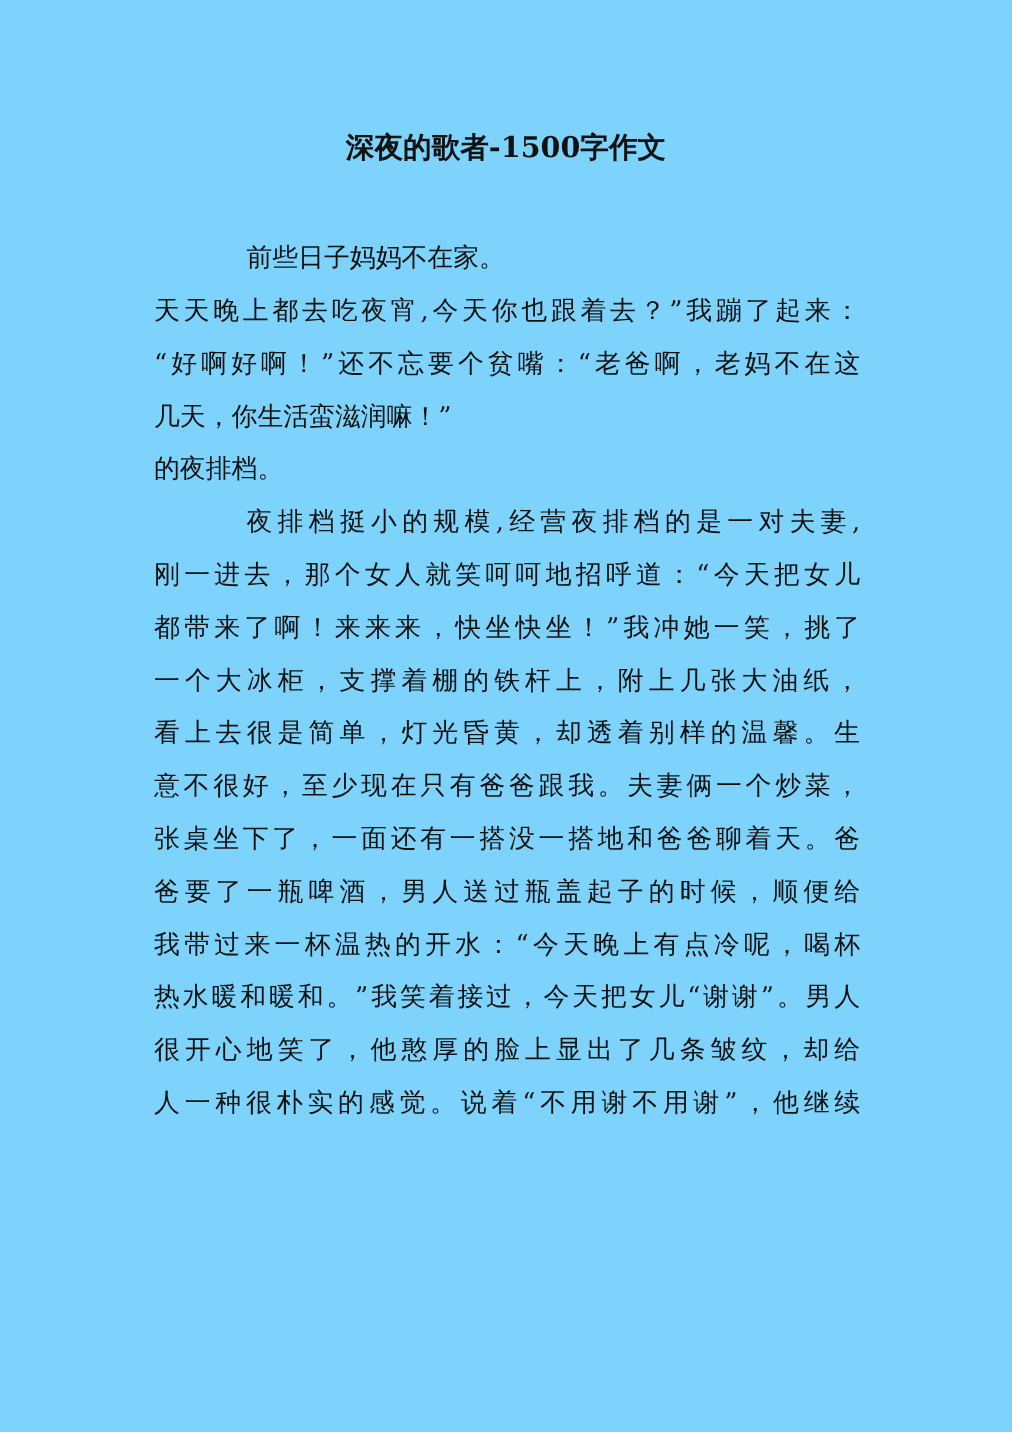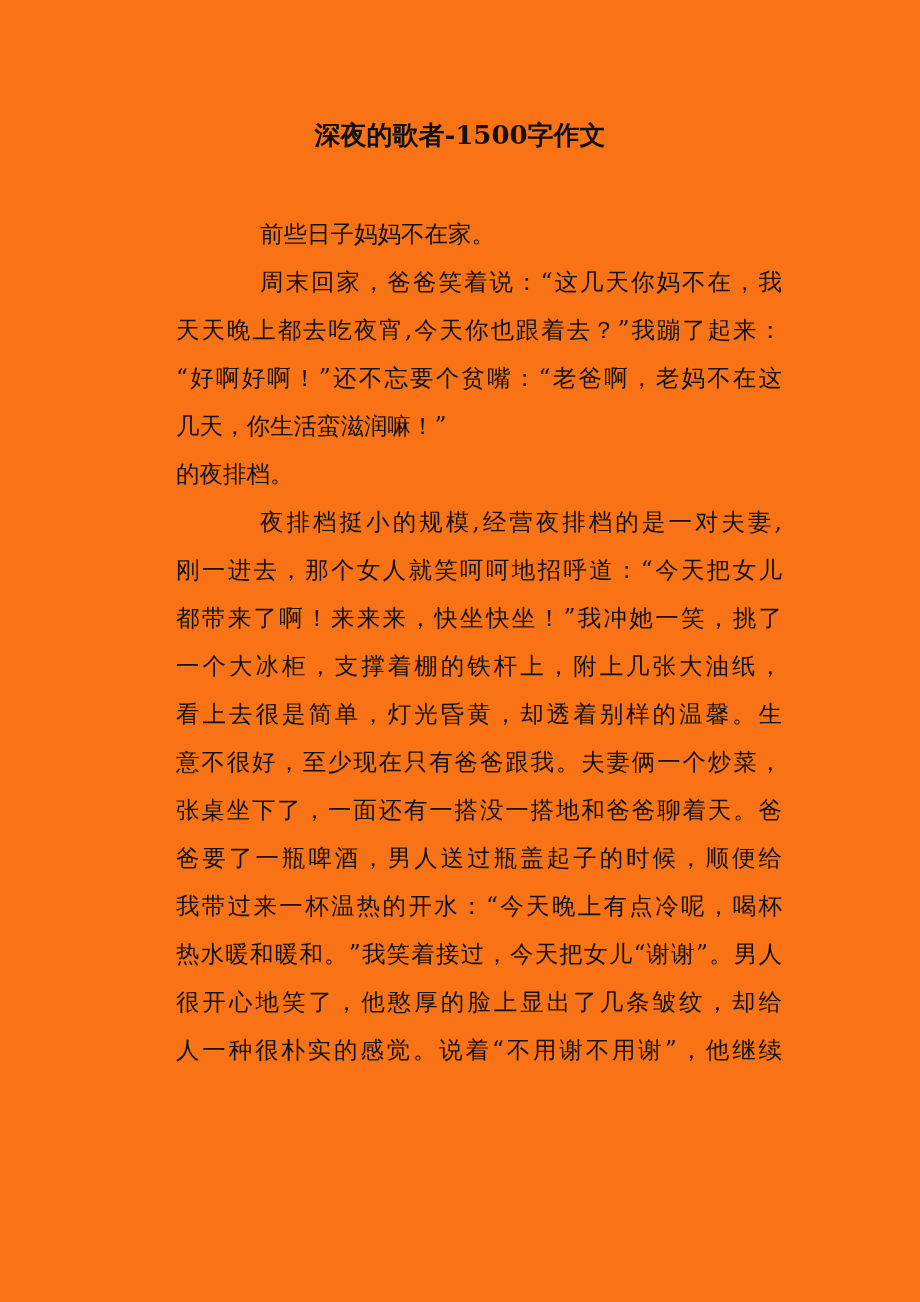--- a/index.html
+++ b/index.html
@@ -1,34 +1,33 @@
 <!DOCTYPE html>
 <html><head>
 <meta charset="utf-8">
 <style>
   html, body { margin: 0; padding: 0; background: #ffffff; }
   body { width: 920px; height: 1302px; position: relative; overflow: hidden;
          font-family: "DejaVu Serif", "Liberation Serif", serif; color: #111111; }
-  .page { position: absolute; left: 0; top: 0; width: 920px; height: 1302px; background: #f97316; }
+  .page { position: absolute; left: 0; top: 0; width: 920px; height: 1302px; background: #7dd3fc; }
   .title { position: absolute; top: 116px; left: 0; width: 920px; text-align: center;
            font-size: 26px; line-height: 38px; font-weight: bold; letter-spacing: 0px; }
   .body { position: absolute; left: 140px; top: 210px; width: 642px; }
   .line { height: 48px; line-height: 48px; font-size: 23.5px; white-space: nowrap;
-          text-align: justify; text-align-last: justify; overflow: hidden; margin-left: 36px; }
+          text-align: justify; text-align-last: justify; overflow: hidden; }
   .line.last { text-align-last: left; }
   .line.indent { padding-left: 84px; }
 </style>
 </head>
 <body>
 
 <div class="page">
   <div class="title">深夜的歌者-1500字作文</div>
   <div class="body" id="essay-body">
     <div class="line indent last">前些日子妈妈不在家。</div>
-    <div class="line indent">周末回家，爸爸笑着说：“这几天你妈不在，我</div>
     <div class="line">天天晚上都去吃夜宵,今天你也跟着去？”我蹦了起来：</div>
     <div class="line">“好啊好啊！”还不忘要个贫嘴：“老爸啊，老妈不在这</div>
     <div class="line last">几天，你生活蛮滋润嘛！”</div>
     <div class="line last">的夜排档。</div>
     <div class="line indent">夜排档挺小的规模,经营夜排档的是一对夫妻,</div>
     <div class="line">刚一进去，那个女人就笑呵呵地招呼道：“今天把女儿</div>
     <div class="line">都带来了啊！来来来，快坐快坐！”我冲她一笑，挑了</div>
     <div class="line">一个大冰柜，支撑着棚的铁杆上，附上几张大油纸，</div>
     <div class="line">看上去很是简单，灯光昏黄，却透着别样的温馨。生</div>
     <div class="line">意不很好，至少现在只有爸爸跟我。夫妻俩一个炒菜，</div>

